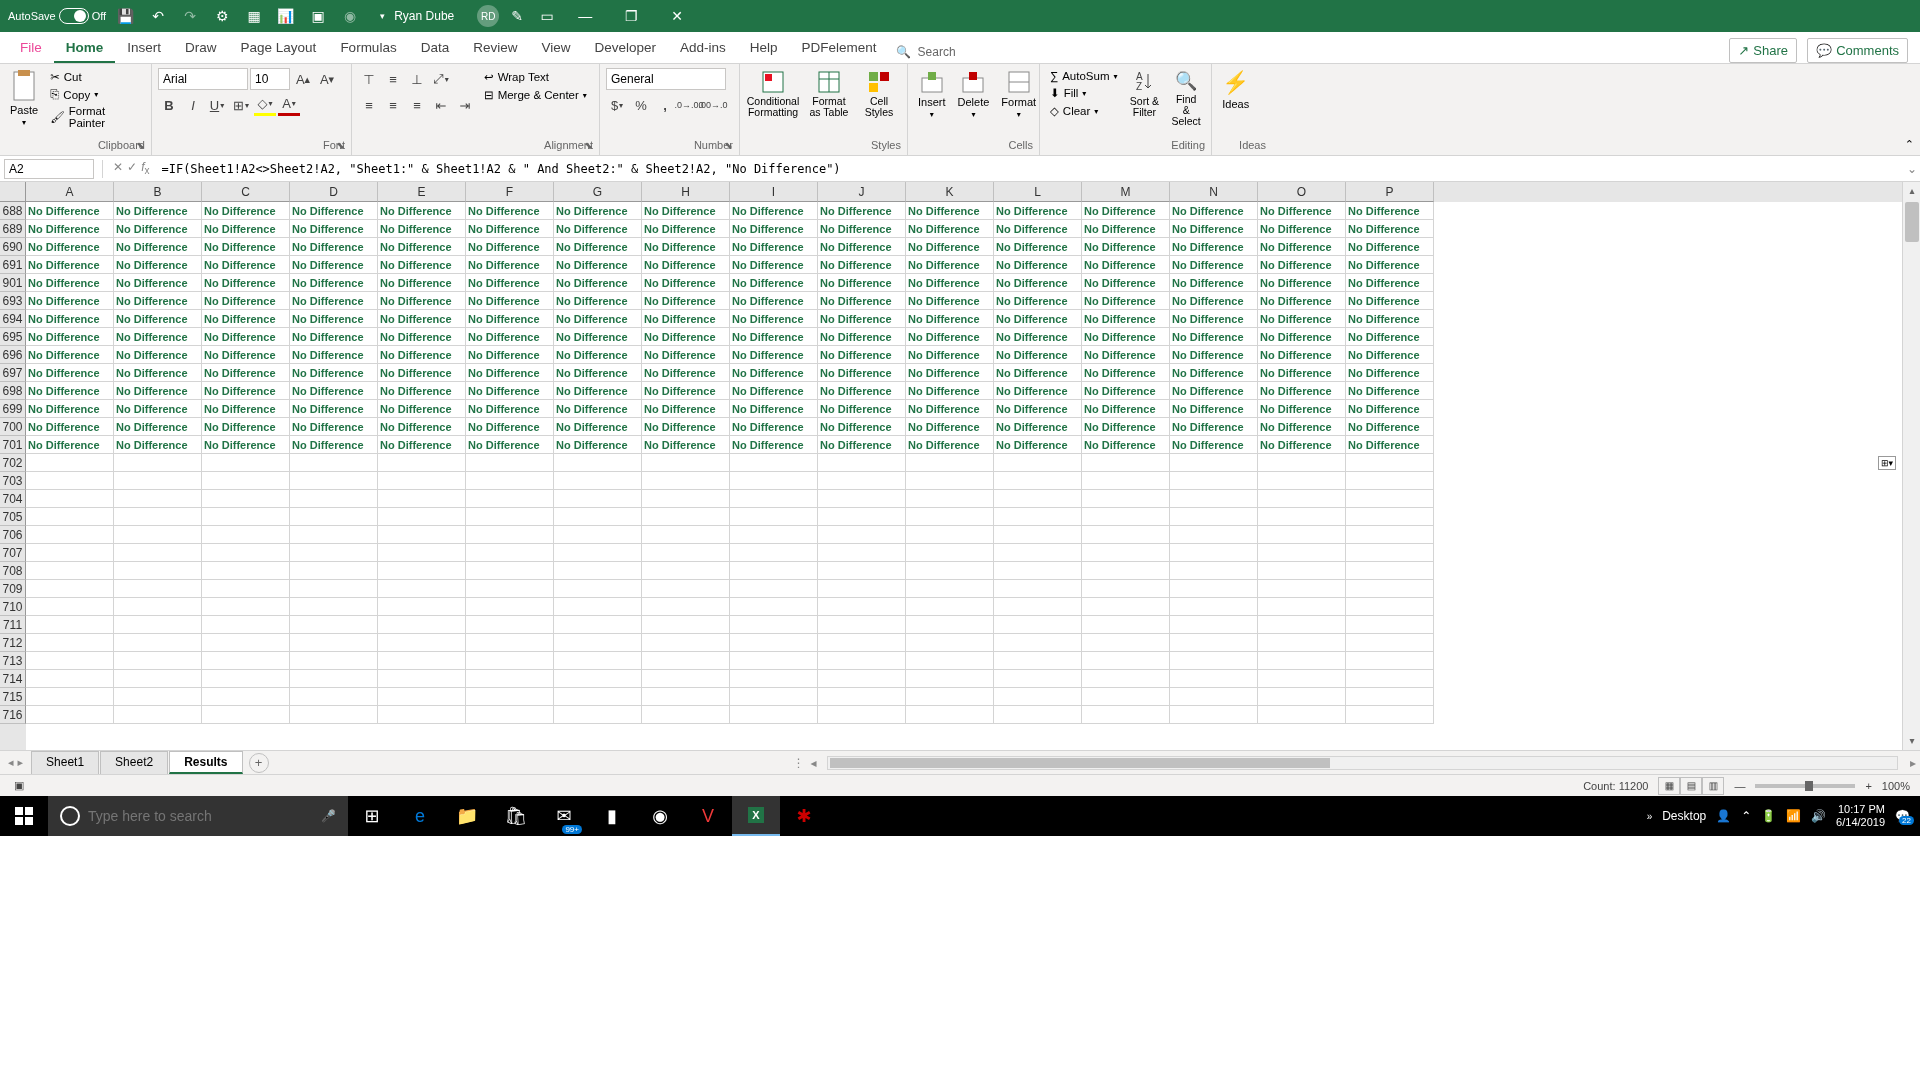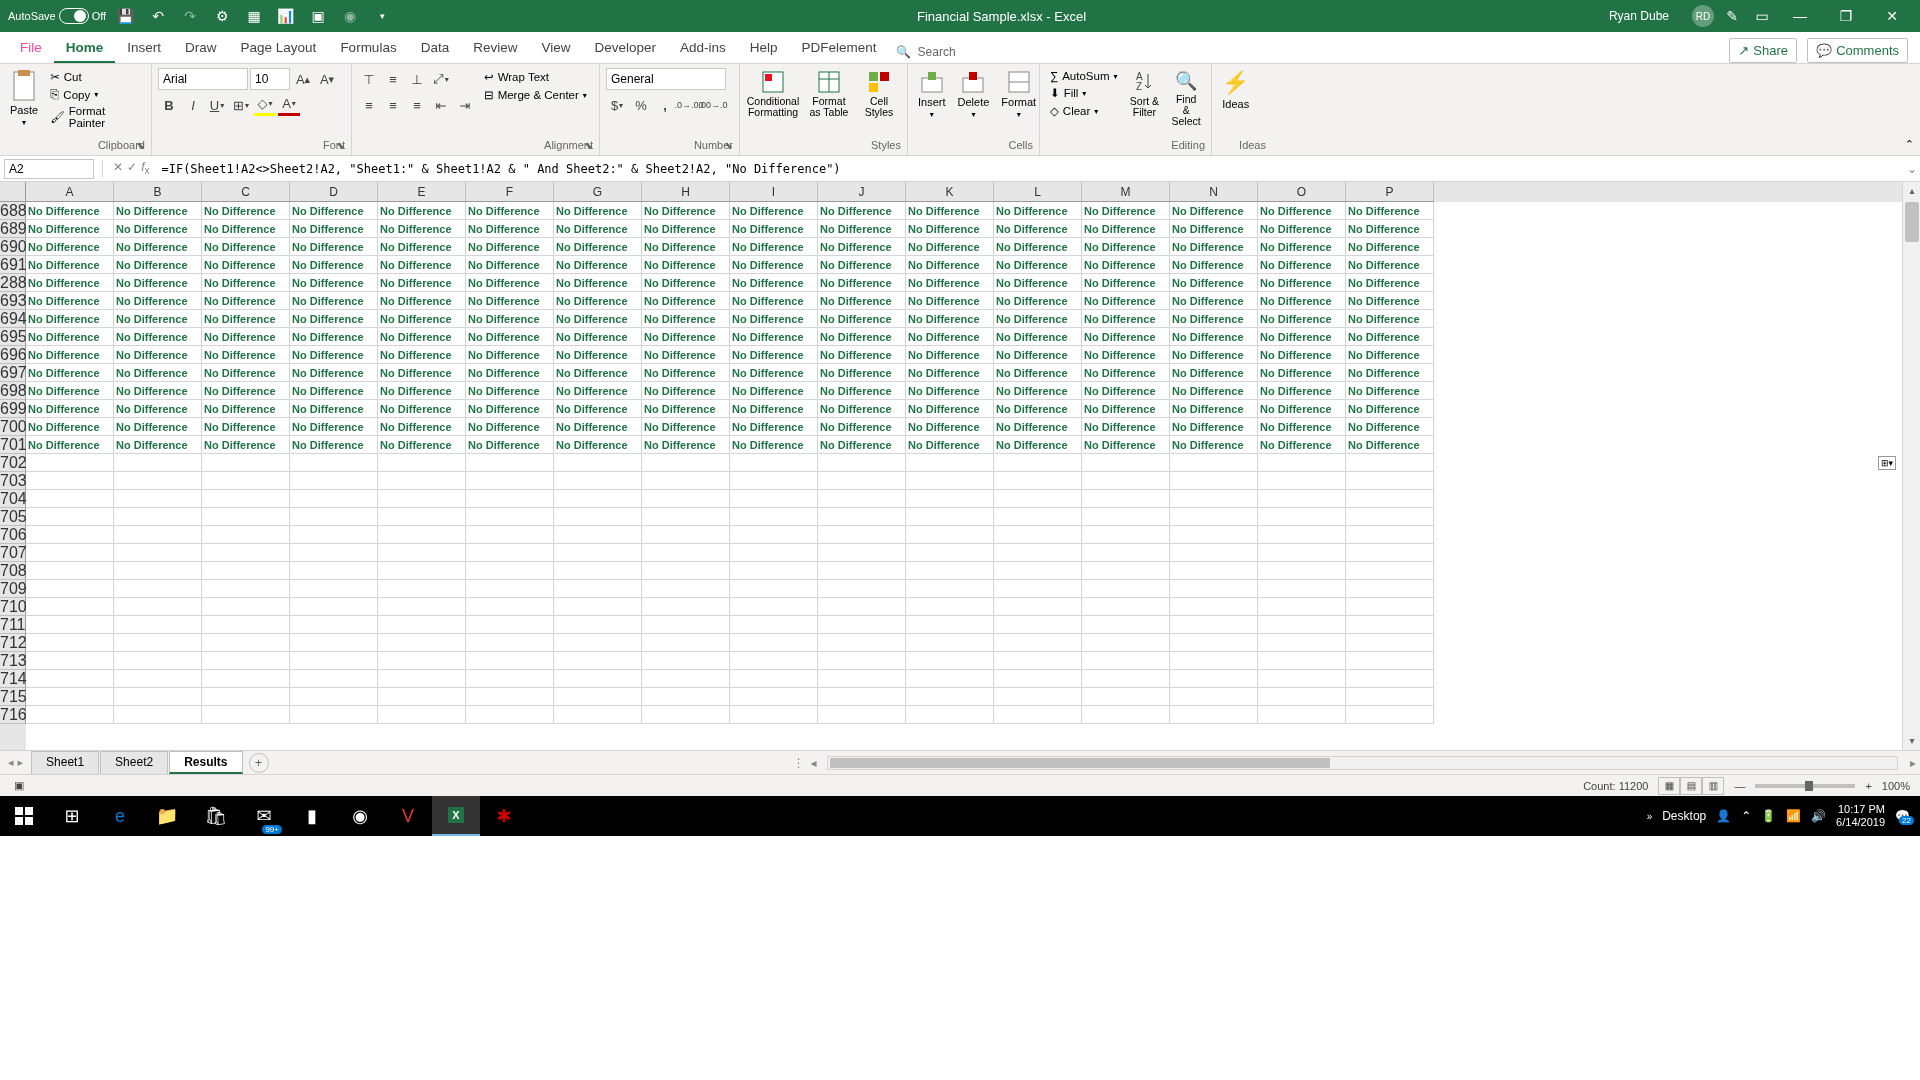--- a/index.html
+++ b/index.html
@@ -49,21 +49,21 @@
 .fx-btns { display: flex; gap: 4px; padding: 0 6px; color: #888; }
 .formula-input { flex: 1; height: 20px; border: none; padding: 0 6px; font-size: 12px; font-family: 'Consolas', monospace; }
 .formula-expand { width: 16px; text-align: center; color: #888; }
 
 
 .grid-container { position: relative; height: 568px; }
 .grid-corner { position: absolute; left: 0; top: 0; width: 26px; height: 20px; background: #e6e6e6; border-right: 1px solid #999; border-bottom: 1px solid #999; z-index: 3; }
 .col-headers { position: absolute; left: 26px; top: 0; right: 18px; height: 20px; display: flex; background: #e6e6e6; z-index: 2; }
 .col-header { flex: 0 0 88px; border-right: 1px solid #c0c0c0; border-bottom: 1px solid #999; text-align: center; font-size: 12px; line-height: 20px; color: #333; }
 .row-headers { position: absolute; left: 0; top: 20px; width: 26px; bottom: 0; background: #e6e6e6; z-index: 2; }
-.row-header { height: 18px; border-bottom: 1px solid #c0c0c0; border-right: 1px solid #999; text-align: center; font-size: 16px; line-height: 18px; color: #333; }
+.row-header { height: 18px; border-bottom: 1px solid #c0c0c0; border-right: 1px solid #999; text-align: center; font-size: 12px; line-height: 18px; color: #333; }
 .cells { position: absolute; left: 26px; top: 20px; right: 18px; bottom: 0; }
 .cell-row { display: flex; height: 18px; }
 .cell { flex: 0 0 88px; border-right: 1px solid #d4d4d4; border-bottom: 1px solid #d4d4d4; font-size: 11px; line-height: 18px; padding: 0 2px; overflow: hidden; white-space: nowrap; color: #217346; font-weight: bold; }
 .cell.empty { font-weight: normal; color: #000; }
 .vscrollbar { position: absolute; right: 0; top: 0; width: 18px; height: 100%; background: #f0f0f0; border-left: 1px solid #d4d4d4; }
 .vscroll-thumb { position: absolute; width: 14px; left: 2px; top: 20px; height: 40px; background: #c0c0c0; border-radius: 2px; }
 .vscroll-arrow { position: absolute; width: 18px; height: 18px; text-align: center; font-size: 10px; line-height: 18px; color: #666; }
 .fill-handle-icon { position: absolute; right: 24px; top: 274px; width: 18px; height: 14px; border: 1px solid #999; background: #fff; font-size: 9px; text-align: center; line-height: 12px; }
 
 
@@ -109,21 +109,20 @@
     <div class="qat-btn">💾</div>
     <div class="qat-btn">↶</div>
     <div class="qat-btn" style="opacity:.5">↷</div>
     <div class="qat-btn">⚙</div>
     <div class="qat-btn">▦</div>
     <div class="qat-btn">📊</div>
     <div class="qat-btn">▣</div>
     <div class="qat-btn" style="opacity:.5">◉</div>
     <div class="qat-btn" style="font-size:9px">▾</div>
   </div>
-  <div class="titlebar-center">Financial Sample.xlsx - Excel</div>
   <div class="titlebar-right">
     <span>Ryan Dube</span>
     <div class="user-badge">RD</div>
     <div class="qat-btn">✎</div>
     <div class="qat-btn">▭</div>
     <div class="win-btn">—</div>
     <div class="win-btn">❐</div>
     <div class="win-btn">✕</div>
   </div>
 </div>
@@ -406,21 +405,21 @@
       <div class="col-header">M</div>
       <div class="col-header">N</div>
       <div class="col-header">O</div>
       <div class="col-header">P</div>
     </div>
   <div class="row-headers" id="row-headers">
       <div class="row-header">688</div>
       <div class="row-header">689</div>
       <div class="row-header">690</div>
       <div class="row-header">691</div>
-      <div class="row-header">288</div>
+      <div class="row-header">901</div>
       <div class="row-header">693</div>
       <div class="row-header">694</div>
       <div class="row-header">695</div>
       <div class="row-header">696</div>
       <div class="row-header">697</div>
       <div class="row-header">698</div>
       <div class="row-header">699</div>
       <div class="row-header">700</div>
       <div class="row-header">701</div>
       <div class="row-header">702</div>
@@ -1009,20 +1008,25 @@
 
 <div class="taskbar">
   <div class="start-btn">
     <svg width="18" height="18">
         <rect x="0" y="0" width="8" height="8" fill="#fff"></rect>
         <rect x="10" y="0" width="8" height="8" fill="#fff"></rect>
         <rect x="0" y="10" width="8" height="8" fill="#fff"></rect>
         <rect x="10" y="10" width="8" height="8" fill="#fff"></rect>
       </svg>
   </div>
+  <div class="task-search">
+    <div class="task-search-circle"></div>
+    <input placeholder="Type here to search" style="">
+    <span>🎤</span>
+  </div>
   <div class="task-icon">⊞</div>
   <div class="task-icon" style="color:#0078d7">e</div>
   <div class="task-icon">📁</div>
   <div class="task-icon">🛍</div>
   <div class="task-icon" style="position:relative">✉<span style="position:absolute;bottom:2px;right:6px;background:#0078d7;color:#fff;font-size:8px;padding:0 3px;border-radius:7px">99+</span></div>
   <div class="task-icon">▮</div>
   <div class="task-icon">◉</div>
   <div class="task-icon" style="color:#ef3939">V</div>
   <div class="task-icon" style="background:#333;border-bottom:2px solid #76b9ed">
       <span style="background:#217346;color:#fff;padding:2px 4px;font-size:11px;font-weight:bold">X</span>

